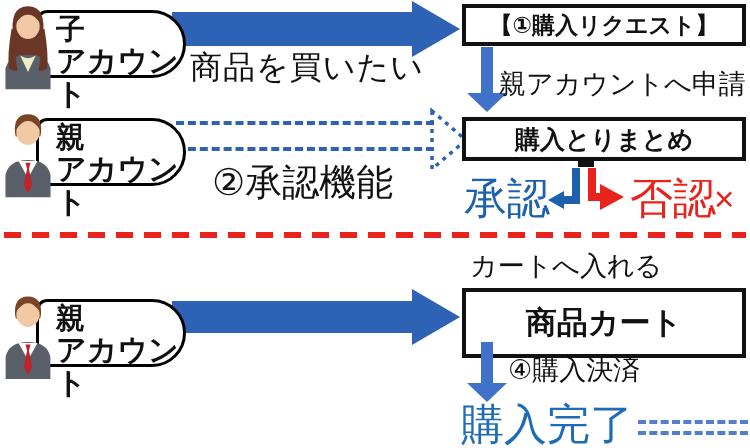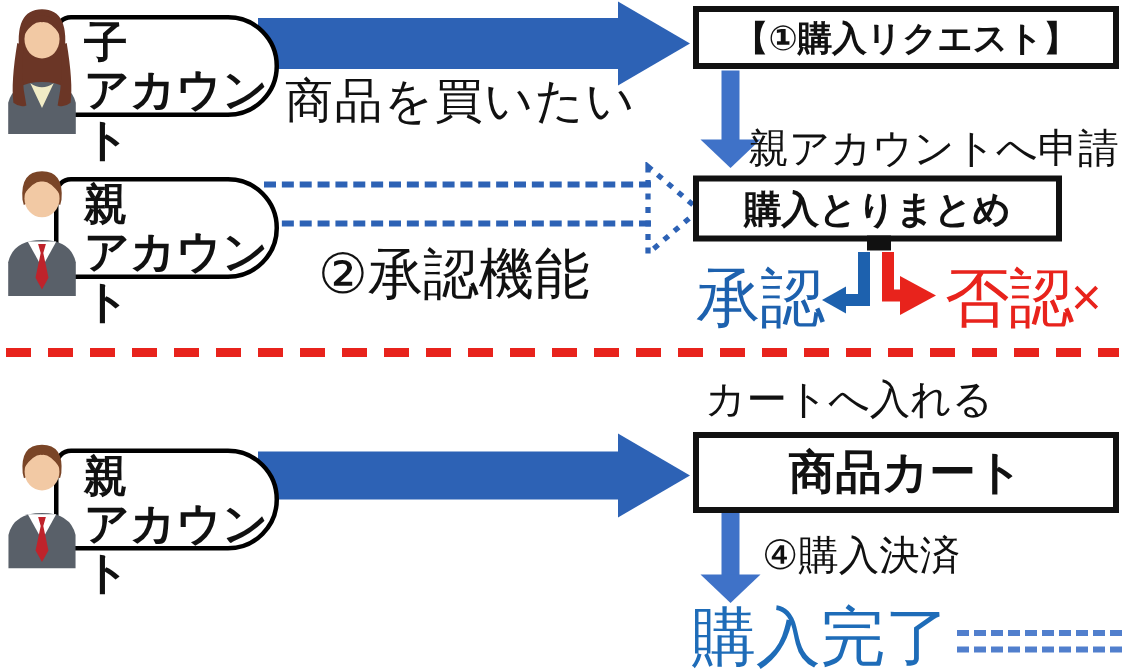--- a/index.html
+++ b/index.html
@@ -72,21 +72,21 @@
   <div class="harrow-body" style="left:172px;top:12px;width:240px;height:34px;"></div>
   <div class="harrow-head" style="left:412px;top:1px;"></div>
   <div class="label" style="left:190px;top:46px;font-size:32px;letter-spacing:1px;">商品を買いたい</div>
 
   <div class="flow-box" style="left:462px;top:4px;width:284px;height:42px;font-size:23px;">
     <span>【①購入リクエスト】</span>
   </div>
 
   <div class="varrow-body" style="left:481px;top:47px;height:47px;"></div>
   <div class="varrow-head" style="left:467px;top:93px;"></div>
-  <div class="label" style="left:499px;top:81px;font-size:27px;">親アカウントへ申請</div>
+  <div class="label" style="left:499px;top:66px;font-size:27px;">親アカウントへ申請</div>
 
   <div class="bubble" style="left:36px;top:118px;">
     <div class="l1">親</div>
     <div class="l2">アカウント</div>
   </div>
   <svg class="avatar" style="left:2px;top:110px;height:88px;" viewBox="0 0 60 100">
     <path d="M15,26 Q13,4 30,4 Q47,4 45,26 L44,30 Q30,22 16,30 Z" fill="#7a4527"></path>
     <ellipse cx="30" cy="25" rx="13.5" ry="14.5" fill="#f2c9a4"></ellipse>
     <path d="M16,22 Q17,7 30,7 Q43,7 44,22 Q36,11 30,12 Q24,11 16,22 Z" fill="#7a4527"></path>
     <path d="M4,100 L4,74 Q8,57 30,57 Q52,57 56,74 L56,100 Z" fill="#596069"></path>
@@ -94,21 +94,21 @@
     <path d="M27,60 L33,60 L31,67 L35,86 L30,95 L25,86 L29,67 Z" fill="#bf232b"></path>
   </svg>
 
   <div class="dashline" style="left:176px;top:121px;width:258px;"></div>
   <div class="dashline" style="left:176px;top:147px;width:258px;"></div>
   <svg class="abs" style="left:430px;top:108px;" width="40" height="64" viewBox="0 0 40 64">
     <polygon points="2,3 2,61 36,32" fill="none" stroke="var(--arrow-blue,#2d62b5)" stroke-width="3.5" stroke-dasharray="4 5"></polygon>
   </svg>
   <div class="label" style="left:212px;top:158px;font-size:37px;">②承認機能</div>
 
-  <div class="flow-box" style="left:462px;top:117px;width:246px;height:44px;font-size:25px;">
+  <div class="flow-box" style="left:462px;top:117px;width:284px;height:44px;font-size:25px;">
     <span>購入とりまとめ</span>
   </div>
   <div class="nub" style="left:578px;top:157px;width:16px;height:10px;"></div>
 
   <div class="label blue-text" style="left:464px;top:170px;font-size:43px;">承認</div>
   <svg class="abs" style="left:546px;top:166px;" width="90" height="58" viewBox="0 0 90 58">
     <path d="M30,2 L30,34 L16,34" fill="none" stroke="var(--approve-blue,#1d61ae)" stroke-width="8"></path>
     <polygon points="18,25 18,43 2,34" fill="var(--approve-blue,#1d61ae)"></polygon>
     <path d="M46,2 L46,31 L56,31" fill="none" stroke="var(--alert-red,#e8231c)" stroke-width="8"></path>
     <polygon points="54,18 54,44 78,31" fill="var(--alert-red,#e8231c)"></polygon>
@@ -129,21 +129,21 @@
     <ellipse cx="30" cy="25" rx="13.5" ry="14.5" fill="#f2c9a4"></ellipse>
     <path d="M16,22 Q17,7 30,7 Q43,7 44,22 Q36,11 30,12 Q24,11 16,22 Z" fill="#7a4527"></path>
     <path d="M4,100 L4,74 Q8,57 30,57 Q52,57 56,74 L56,100 Z" fill="#596069"></path>
     <polygon points="19,58 30,78 41,58" fill="#ffffff"></polygon>
     <path d="M27,60 L33,60 L31,67 L35,86 L30,95 L25,86 L29,67 Z" fill="#bf232b"></path>
   </svg>
 
   <div class="harrow-body" style="left:172px;top:301px;width:240px;height:32px;"></div>
   <div class="harrow-head" style="left:412px;top:289px;"></div>
 
-  <div class="flow-box" style="left:462px;top:288px;width:284px;height:54px;font-size:31px;">
+  <div class="flow-box" style="left:462px;top:288px;width:284px;height:70px;font-size:31px;">
     <span>商品カート</span>
   </div>
 
   <div class="varrow-body" style="left:481px;top:342px;height:42px;"></div>
   <div class="varrow-head" style="left:467px;top:383px;"></div>
   <div class="label" style="left:508px;top:352px;font-size:27px;">④購入決済</div>
 
   <div class="label complete-text" style="left:461px;top:396px;font-size:43px;">購入完了</div>
 
   <div class="deco-dash" style="left:638px;top:420px;width:110px;"></div>

